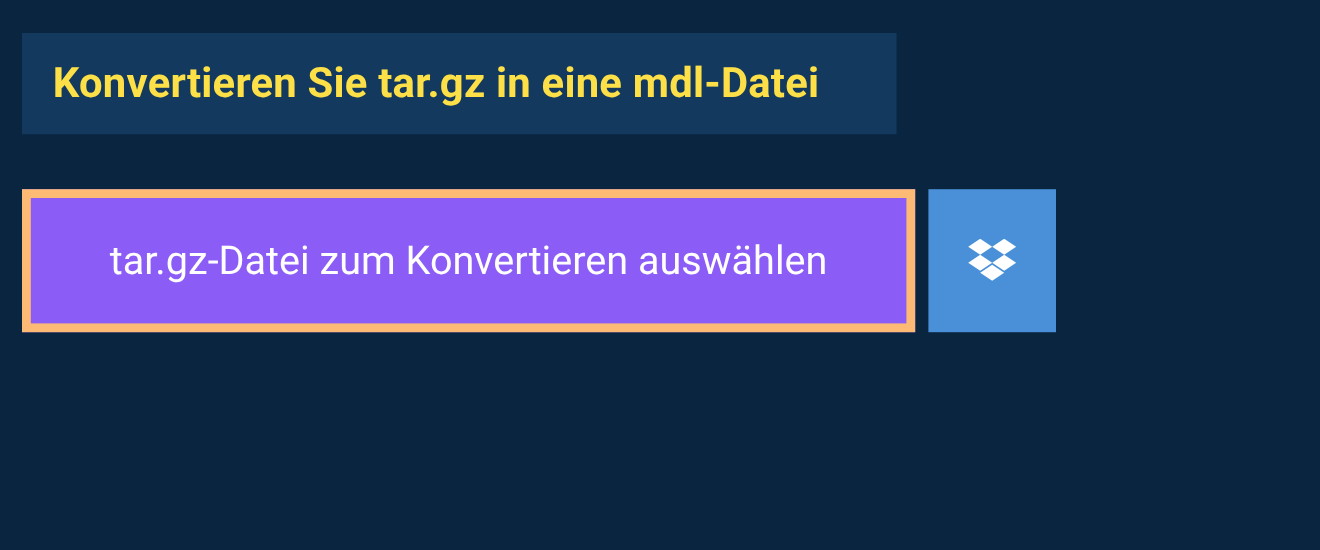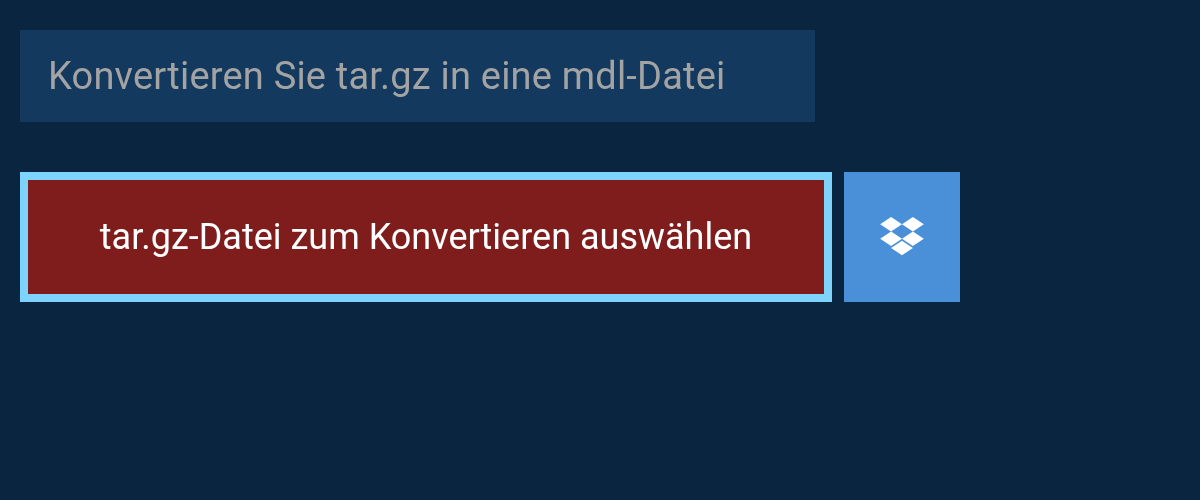--- a/index.html
+++ b/index.html
@@ -18,35 +18,35 @@
       width: 960px;
       margin-left: 20px;
       margin-top: 30px;
     }
     .header {
       background: #133a5e;
       padding: 24px 28px;
       width: 795px;
     }
     .header-title {
-      color: #a3a3a3;
+      color: #fde047;
       font-size: 38px;
-      font-weight: 400;
+      font-weight: 700;
       letter-spacing: 0.2px;
     }
     .button-row {
       display: flex;
       gap: 12px;
       margin-top: 50px;
       width: 940px;
     }
     .select-file-button {
       flex: 1;
-      background: #7f1d1d;
-      border: 8px solid #7dd3fc;
+      background: #8b5cf6;
+      border: 8px solid #fdba74;
       color: #ffffff;
       font-size: 36px;
       font-weight: 400;
       padding: 36px 20px;
       text-align: center;
       cursor: pointer;
       font-family: inherit;
     }
     .dropbox-button {
       width: 116px;

